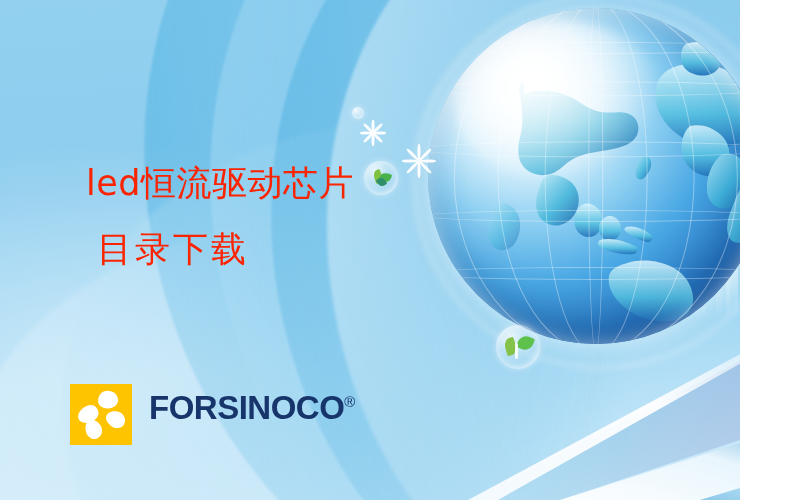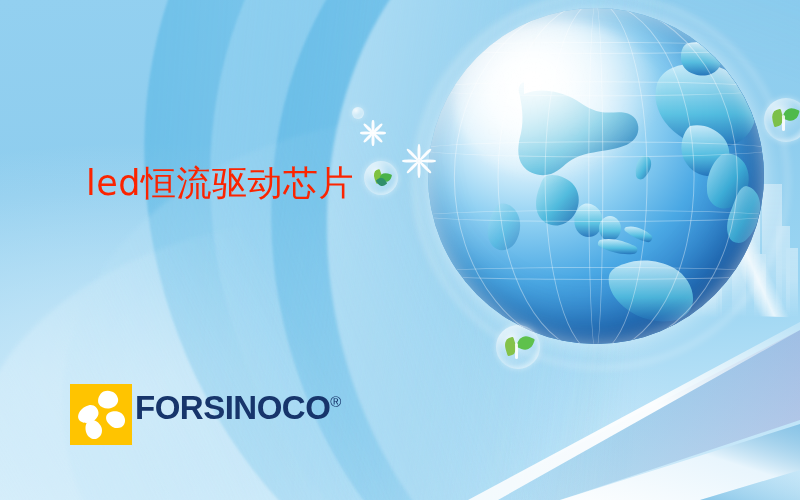--- a/index.html
+++ b/index.html
@@ -1,21 +1,21 @@
 <!DOCTYPE html>
 <html><head>
 <meta charset="utf-8">
 <title>LED Banner</title>
 <style>
   html,body{margin:0;padding:0;background:#fff;}
   body{font-family:"Liberation Sans","DejaVu Sans",sans-serif;}
 
   #banner{
     position:relative;
-    width:800px;height:500px;
+    width:740px;height:500px;
     overflow:hidden;
     background:#8FCDEE;
   }
 
   
   .bg-base{
     position:absolute;inset:0;
     background:
       radial-gradient(120% 90% at 18% 78%, #cfeaf9 0%, rgba(207,234,249,0) 55%),
       linear-gradient(175deg,#93d0f0 0%,#8ecdee 35%,#9bd5f2 62%,#bfe4f8 85%,#d8effb 100%);
@@ -171,21 +171,21 @@
   .headline .l1{font-size:35px;display:block;letter-spacing:.5px;}
   .headline .l2{font-size:35px;display:block;margin-top:31px;margin-left:11px;letter-spacing:3px;}
 
   
   .logo{position:absolute;left:70px;top:384px;display:flex;align-items:flex-start;}
   .logo-mark{
     position:relative;width:62px;height:61px;
     background:#FFC400;
     flex:0 0 auto;
   }
-  .logo-text{margin-left:3px;padding-top:1px;}
+  .logo-text{margin-left:17px;padding-top:1px;}
   .logo-name{
     font-family:"Liberation Sans","DejaVu Sans",sans-serif;
     font-weight:bold;font-size:33px;line-height:34px;
     color:#17356B;letter-spacing:-0.5px;
   }
   .logo-name sup{font-size:15px;vertical-align:super;font-weight:normal;}
   .logo-tag{
     font-family:"Liberation Sans","DejaVu Sans",sans-serif;
     font-size:16.5px;line-height:19px;color:#17356B;
     letter-spacing:.1px;margin-top:1px;
@@ -350,20 +350,21 @@
   </div>
 
   <div class="bubble" style="left:764px;top:98px;width:44px;height:44px;">
     <div class="leaf" style="left:8px;top:12px;width:11px;height:16px;background:#7cc04a;transform:rotate(-16deg);"></div>
     <div class="leaf" style="left:20px;top:10px;width:14px;height:13px;background:#4fba4c;transform:rotate(20deg);"></div>
     <div style="position:absolute;left:18px;top:17px;width:3px;height:16px;background:rgba(255,255,255,.85);border-radius:2px;"></div>
   </div>
 
   <div class="headline">
     <span class="l1">led恒流驱动芯片</span>
+    <span class="l2">目录下载</span>
   </div>
 
   <div class="logo">
     <div class="logo-mark">
       <svg viewBox="0 0 62 61" style="position:absolute;inset:0;width:100%;height:100%;">
         <path fill="#ffffff" d="M33.5 7.5c6.5-2.6 13.8 1.4 14.6 7.6.6 4.7-3.3 8.4-7.9 9.2-4.4.8-9.6-.5-11.4-4.2-2-4.2.4-10.3 4.7-12.6z"></path>
         <path fill="#ffffff" d="M47.6 27.5c5.9 1.3 9.3 7.8 6.6 12.8-2.2 4.2-7.7 4.7-11.6 2.6-4-2.1-7.3-6.5-6.4-10.3 1-4.3 6.6-6 11.4-5.1z"></path>
         <path fill="#ffffff" d="M29.6 40.3c4.1 4.5 2.8 11.9-2.5 14.2-4.4 1.9-9.1-1.3-10.7-5.6-1.6-4.3-1.1-9.9 2.3-11.9 3.8-2.3 8.6.1 10.9 3.3z"></path>
         <path fill="#ffffff" d="M18.9 21.2c4.4-1.4 9.4 2.4 9.6 7.5.2 4.7-4.3 8.6-9 9.9-4.5 1.2-9.8-.2-11.1-4-1.5-4.4 2.6-11.4 10.5-13.4z"></path>
       </svg>

